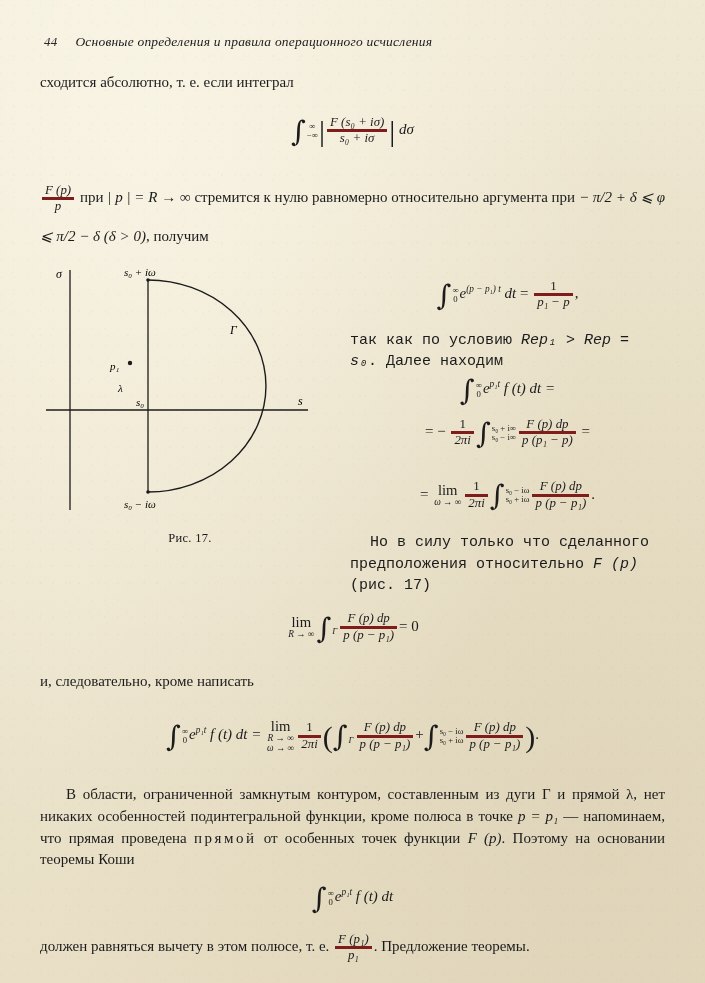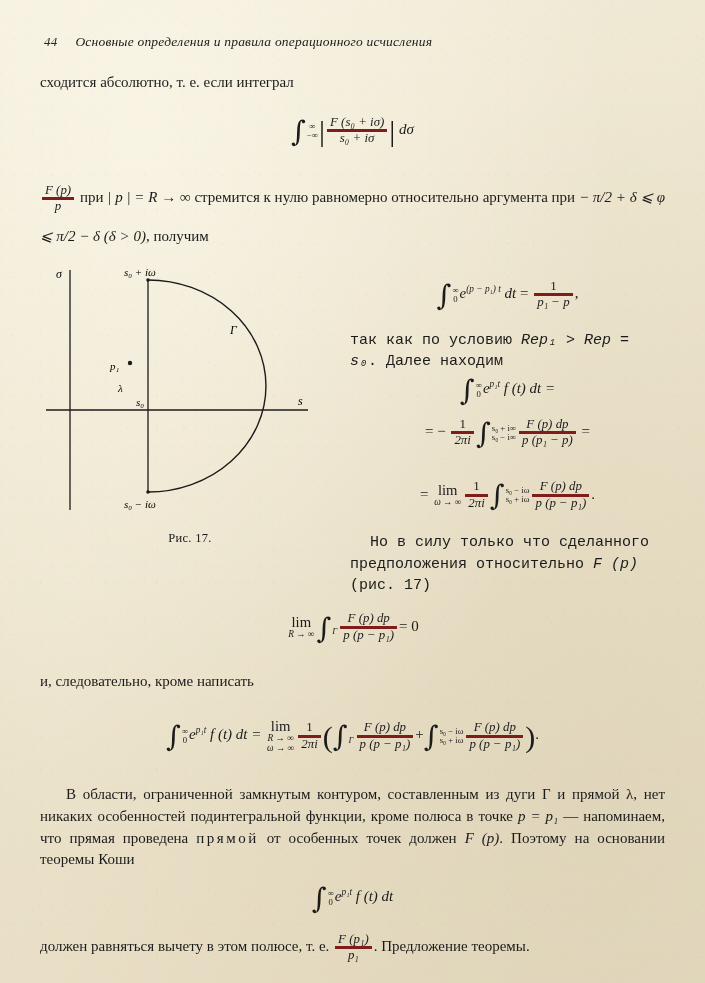--- a/index.html
+++ b/index.html
@@ -243,21 +243,21 @@
   <div class="eq">
     <span class="intsym">∫</span><span class="bounds"><span class="hi">∞</span><span class="lo">0</span></span><span class="ital">e</span><sup class="ital">p₁t</sup> <span class="ital">f (t) dt =</span>
     <span class="lim"><span class="top">lim</span><span class="bot ital">R → ∞</span><span class="bot ital">ω → ∞</span></span><span class="frac"><span class="num">1</span><span class="den ital">2πi</span></span><span class="big-bar">(</span><span class="intsym">∫</span><span class="bounds"><span class="hi">&nbsp;</span><span class="lo ital">Г</span></span><span class="frac"><span class="num ital">F (p) dp</span><span class="den ital">p (p − p₁)</span></span><span>+</span><span class="intsym">∫</span><span class="bounds"><span class="hi">s₀ − iω</span><span class="lo">s₀ + iω</span></span><span class="frac"><span class="num ital">F (p) dp</span><span class="den ital">p (p − p₁)</span></span><span class="big-bar">)</span>.
   </div>
 
   <p class="txt indent">
     <span>В области, ограниченной замкнутым контуром, составленным из дуги Г и прямой λ, нет никаких особенностей подинтегральной функции, кроме полюса в точке</span>
     <span class="ital">p = p₁</span>
     <span>— напоминаем, что прямая проведена</span>
     <span class="spaced">прямой</span>
-    <span>от особенных точек должен</span>
+    <span>от особенных точек функции</span>
     <span class="ital">F (p)</span><span>. Поэтому на основании теоремы Коши</span>
   </p>
 
   <div class="eq" style="margin-top:16px">
     <span class="intsym">∫</span><span class="bounds"><span class="hi">∞</span><span class="lo">0</span></span><span class="ital">e</span><sup class="ital">p₁t</sup> <span class="ital">f (t) dt</span>
   </div>
 
   <p class="txt tail">
     <span>должен равняться вычету в этом полюсе, т. е.</span>
     <span class="frac"><span class="num ital">F (p₁)</span><span class="den ital">p₁</span></span><span>. Предложение теоремы.</span>

